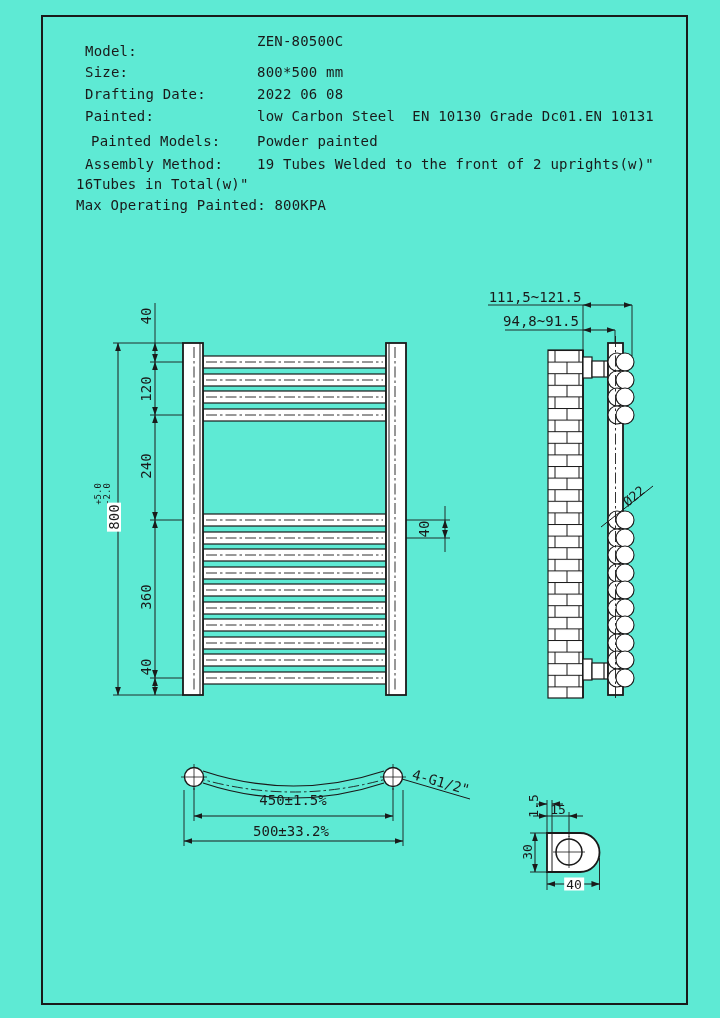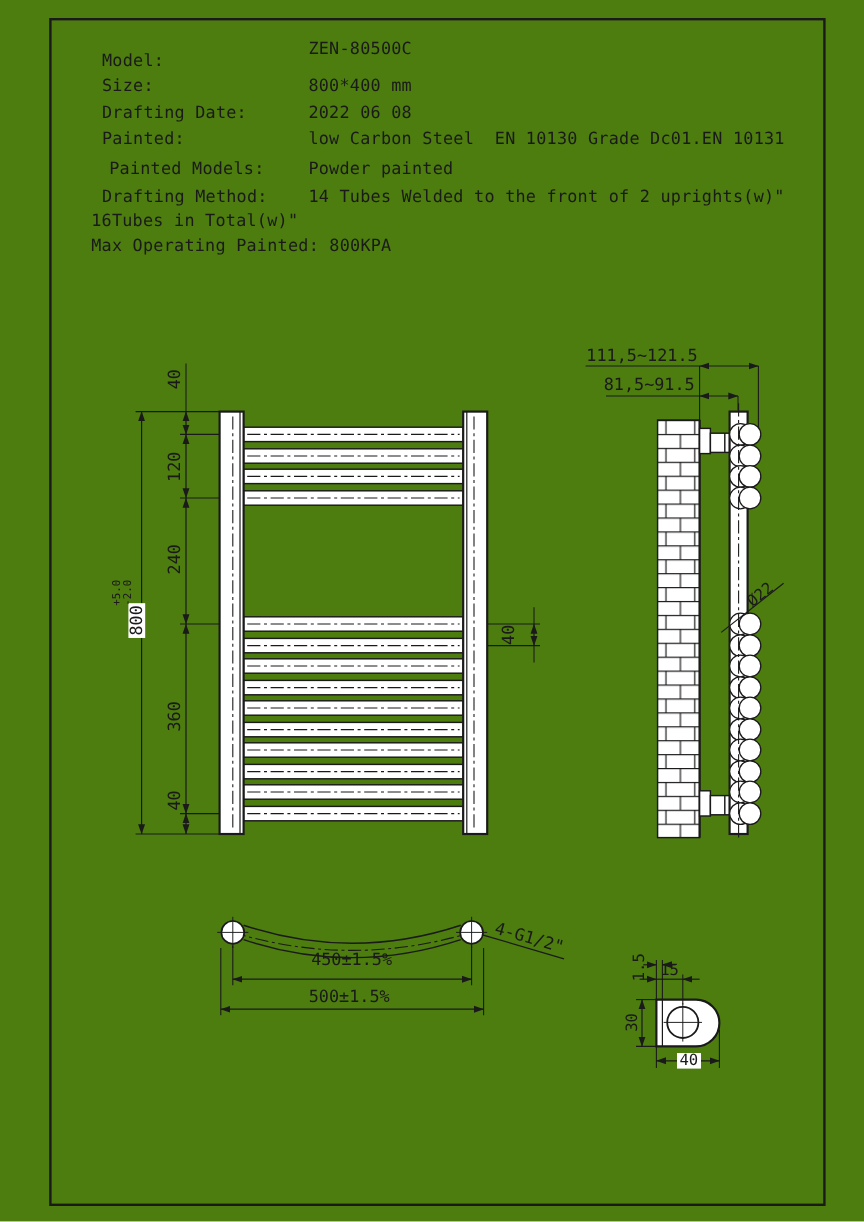--- a/index.html
+++ b/index.html
@@ -1,16 +1,16 @@
 <!DOCTYPE html>
 <html><head>
 <meta charset="utf-8">
 <style>
   html,body{margin:0;padding:0;background:#fff;}
-  #page{position:relative;width:720px;height:1018px;background:#4d7c0f;overflow:hidden;
+  #page{position:relative;width:720px;height:1018px;background:#5eead4;overflow:hidden;
         font-family:"DejaVu Sans Mono","Liberation Mono",monospace;color:#1a1a1a;}
   svg{position:absolute;left:0;top:0;}
   .hdr{position:absolute;font-size:14px;letter-spacing:0.2px;white-space:pre;line-height:1;}
   .dim{position:absolute;font-size:14px;white-space:pre;line-height:1;
        transform:translate(-50%,-50%);}
   .dim.rot{transform:translate(-50%,-50%) rotate(-90deg);}
   .dim.bg{background:#fff;padding:0 2px;}
   .tol{position:absolute;font-size:9px;line-height:1.05;white-space:pre;
        transform:translate(-50%,-50%) rotate(-90deg);}
   .small{font-size:13px;}
@@ -224,49 +224,49 @@
         <line x1="535" y1="833" x2="535" y2="872" marker-start="url(#a)" marker-end="url(#a)"></line>
         <line x1="547" y1="884" x2="599.5" y2="884" marker-start="url(#a)" marker-end="url(#a)"></line>
       </g>
     </g>
   </svg>
 
   <div>
     <div class="hdr" style="left:85px;top:44px">Model:</div>
     <div class="hdr" style="left:257px;top:34px">ZEN-80500C</div>
     <div class="hdr" style="left:85px;top:65px">Size:</div>
-    <div class="hdr" style="left:257px;top:65px">800*400 mm</div>
+    <div class="hdr" style="left:257px;top:65px">800*500 mm</div>
     <div class="hdr" style="left:85px;top:87px">Drafting Date:</div>
     <div class="hdr" style="left:257px;top:87px">2022 06 08</div>
     <div class="hdr" style="left:85px;top:109px">Painted:</div>
     <div class="hdr" style="left:257px;top:109px">low Carbon Steel  EN 10130 Grade Dc01.EN 10131</div>
     <div class="hdr" style="left:91px;top:134px">Painted Models:</div>
     <div class="hdr" style="left:257px;top:134px">Powder painted</div>
-    <div class="hdr" style="left:85px;top:157px">Drafting Method:</div>
-    <div class="hdr" style="left:257px;top:157px">14 Tubes Welded to the front of 2 uprights(w)"</div>
+    <div class="hdr" style="left:85px;top:157px">Assembly Method:</div>
+    <div class="hdr" style="left:257px;top:157px">19 Tubes Welded to the front of 2 uprights(w)"</div>
     <div class="hdr" style="left:76px;top:177px">16Tubes in Total(w)"</div>
     <div class="hdr" style="left:76px;top:198px">Max Operating Painted: 800KPA</div>
   </div>
 
   <div class="dim rot" style="left:146px;top:316px">40</div>
   <div class="dim rot" style="left:146px;top:389px">120</div>
   <div class="dim rot" style="left:146px;top:466px">240</div>
   <div class="dim rot" style="left:146px;top:597px">360</div>
   <div class="dim rot" style="left:146px;top:667px">40</div>
   <div class="dim rot bg" style="left:114px;top:517px">800</div>
   <div class="tol" style="left:99px;top:494px">+5.0</div>
   <div class="tol" style="left:108px;top:494px">-2.0</div>
   <div class="dim rot" style="left:424px;top:529px">40</div>
 
   <div class="dim" style="left:535px;top:297px">111,5~121.5</div>
-  <div class="dim" style="left:541px;top:321px">81,5~91.5</div>
+  <div class="dim" style="left:541px;top:321px">94,8~91.5</div>
   <div class="dim small" style="left:634px;top:496px;transform:translate(-50%,-50%) rotate(-39deg)">Ø22</div>
 
   <div class="dim" style="left:293px;top:800px">450±1.5%</div>
-  <div class="dim" style="left:291px;top:831px">500±1.5%</div>
+  <div class="dim" style="left:291px;top:831px">500±33.2%</div>
   <div class="dim" style="left:441px;top:782px;transform:translate(-50%,-50%) rotate(16deg)">4-G1/2"</div>
 
   <div class="dim rot small" style="left:533px;top:806px">1.5</div>
   <div class="dim small" style="left:558px;top:809px">15</div>
   <div class="dim rot small" style="left:527px;top:852px">30</div>
   <div class="dim small bg" style="left:574px;top:884px">40</div>
 
 </div>
 
 </body></html>

